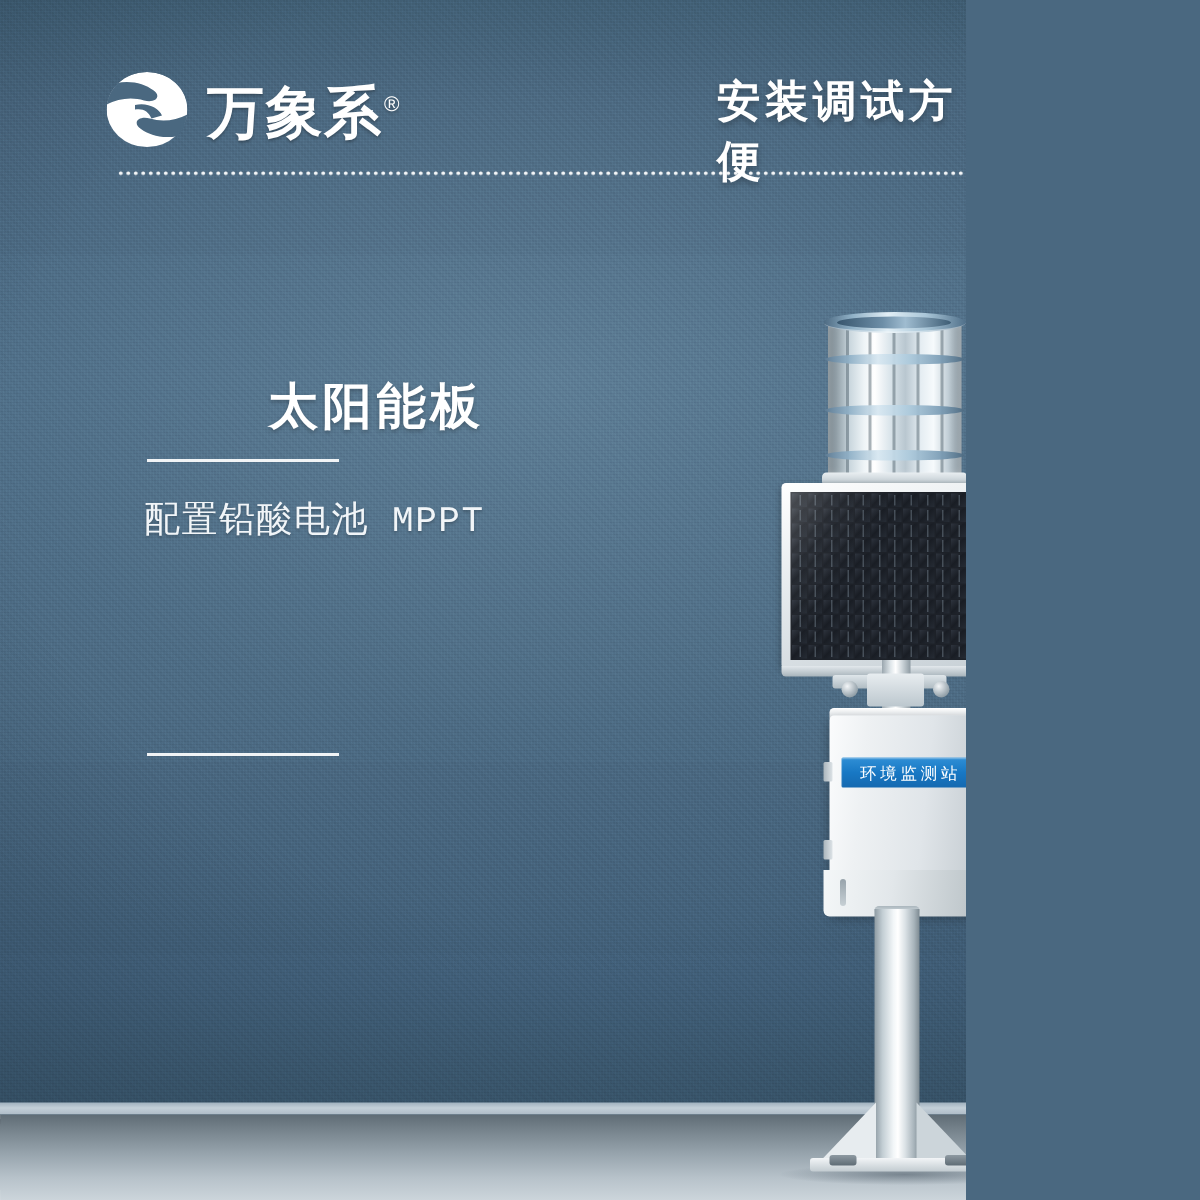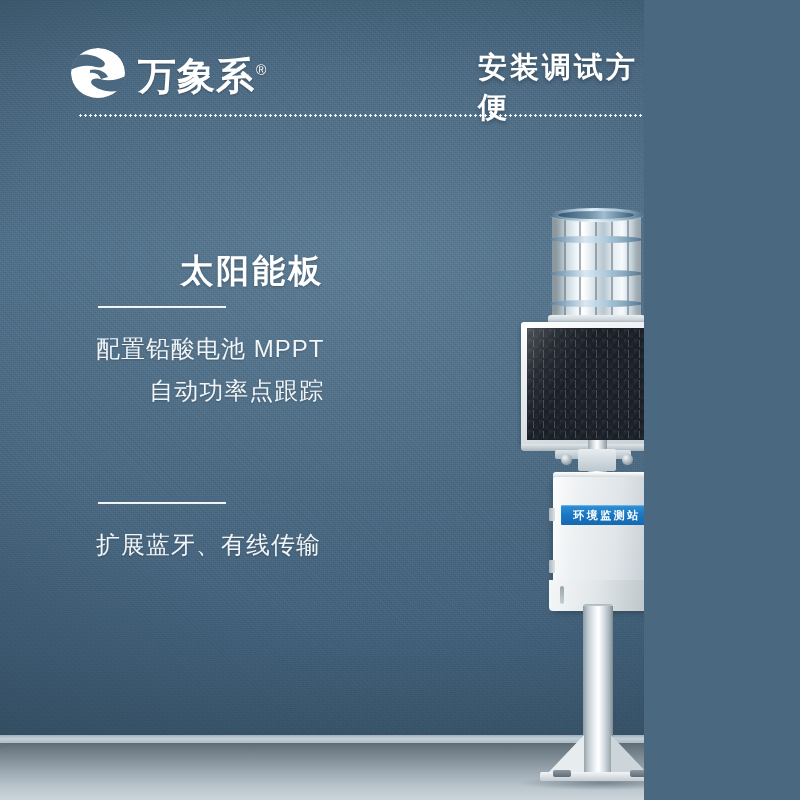--- a/index.html
+++ b/index.html
@@ -74,20 +74,21 @@
   .f1{top:253px;text-align:right;}
   .f2{top:485px;}
   .f-title{
     color:#ffffff;font-size:33px;font-weight:700;letter-spacing:3px;
     line-height:1.1;text-shadow:0 1px 3px rgba(0,0,0,.25);
   }
   .f-rule{width:128px;height:2px;background:rgba(255,255,255,.92);margin:17px 0 20px 2px;}
   .f-line{
     color:#f1f5f8;font-size:24px;letter-spacing:1px;line-height:1.72;
     text-shadow:0 1px 2px rgba(0,0,0,.22);
+    font-family:Liberation Mono, monospace;
   }
 
   
   .device{position:absolute;left:0;top:0;width:800px;height:800px;pointer-events:none;}
 
   
   .gauge{position:absolute;left:548px;top:208px;width:97px;height:115px;}
   .gauge-body{
     position:absolute;left:4px;top:6px;width:89px;height:104px;
     background:linear-gradient(90deg,
@@ -179,21 +180,21 @@
     background:linear-gradient(180deg,#ffffff,#d7dde1);border-radius:3px 3px 0 0;
   }
   .box-label{
     position:absolute;left:561px;top:505px;width:92px;height:20px;
     background:linear-gradient(180deg,#2f8fd6 0%,#1878c4 50%,#1569b0 100%);
     display:flex;align-items:center;justify-content:center;
     border-radius:1px;
     box-shadow:inset 0 1px 1px rgba(255,255,255,.35);
   }
   .box-label span{
-    color:#ffffff;font-size:11px;font-weight:700;letter-spacing:2.5px;
+    color:#ffffff;font-size:11px;font-weight:400;letter-spacing:2.5px;
     white-space:nowrap;
   }
   .latch{position:absolute;width:6px;height:13px;border-radius:1px;
     background:linear-gradient(90deg,#aab5bc,#dde3e7);}
   .latch.a{left:549px;top:508px;}
   .latch.b{left:549px;top:560px;}
   .latch.c{left:659px;top:531px;width:7px;height:15px;
     background:linear-gradient(90deg,#d9e0e4,#a3aeb5);}
   .box-bottom{
     position:absolute;left:549px;top:580px;width:114px;height:31px;
@@ -271,26 +272,24 @@
     <span class="logo-text"><span>万象系</span><sup class="logo-reg">®</sup></span>
   </div>
 
   <div class="headline">安装调试方便</div>
   <div class="dot-rule"></div>
 
   <div class="feature f1">
     <div class="f-title">太阳能板</div>
     <div class="f-rule"></div>
     <div class="f-line">配置铅酸电池 MPPT</div>
-    <div class="f-line">自动功率点跟踪</div>
   </div>
 
   <div class="feature f2">
     <div class="f-rule"></div>
-    <div class="f-line">扩展蓝牙、有线传输</div>
   </div>
 
   <div class="device">
 
     <div class="gauge">
       <div class="gauge-body"></div>
       <div class="gauge-slat" style="left:16px"></div>
       <div class="gauge-slat" style="left:31px"></div>
       <div class="gauge-slat" style="left:47px"></div>
       <div class="gauge-slat" style="left:63px"></div>

